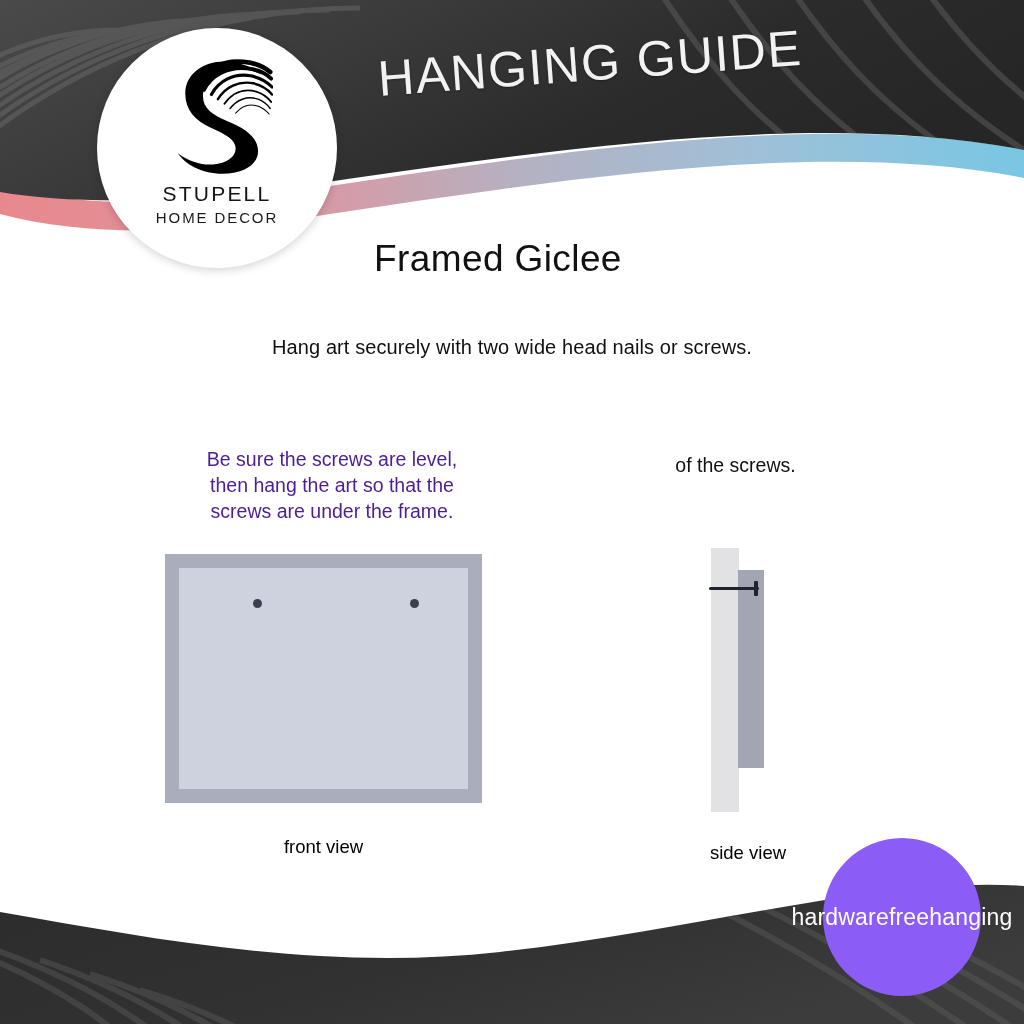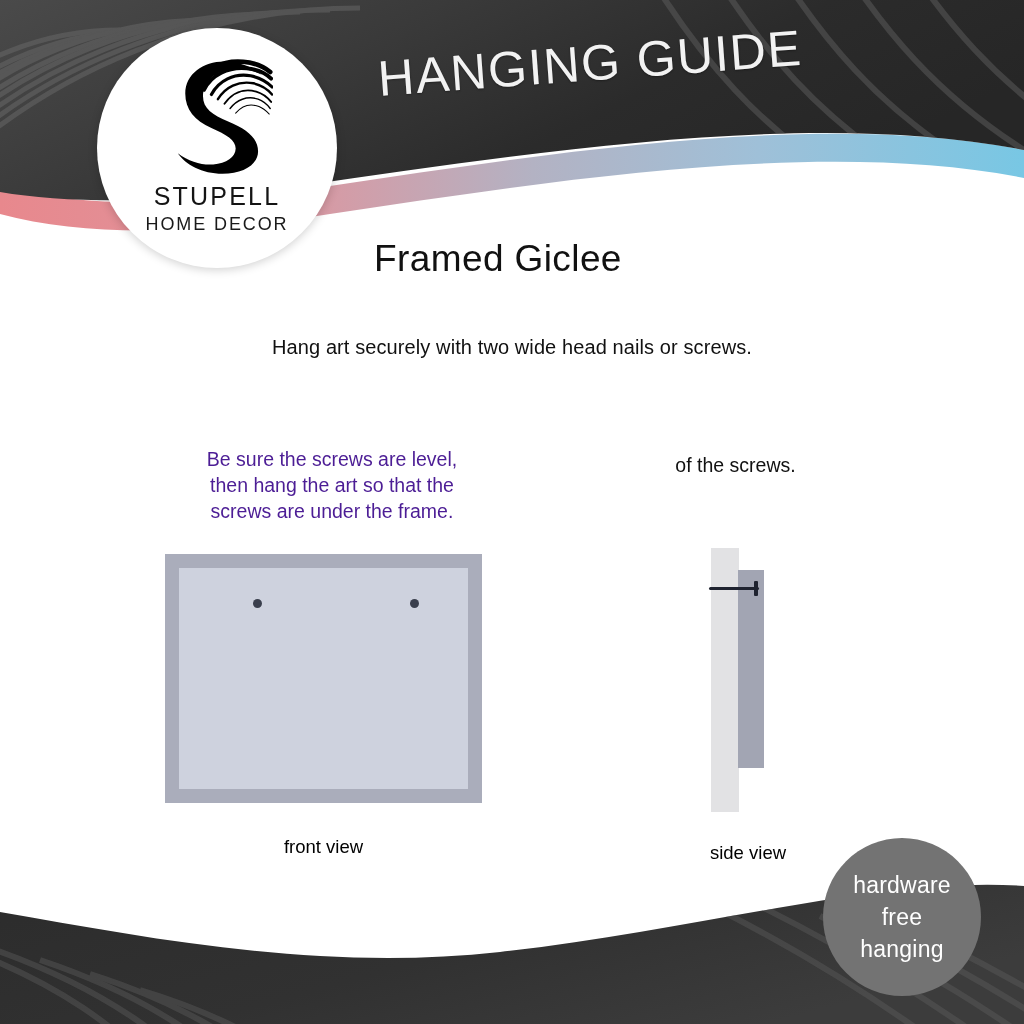--- a/index.html
+++ b/index.html
@@ -43,28 +43,28 @@
     justify-content: flex-start;
     z-index: 6;
   }
   .logo-mark {
     margin-top: 28px;
     width: 112px;
     height: 118px;
   }
   .logo-name {
     margin-top: 8px;
-    font-size: 25px;
+    font-size: 21px;
     letter-spacing: 2.2px;
     color: #141414;
     font-weight: 400;
   }
   .logo-sub {
     margin-top: 3px;
-    font-size: 18px;
+    font-size: 15px;
     letter-spacing: 1.9px;
     color: #1a1a1a;
     font-weight: 400;
   }
 
   
   .header-title {
     position: absolute;
     left: 376px;
     top: 50px;
@@ -213,23 +213,23 @@
   .view-label.side  { left: 668px; top: 842px; width: 160px; }
 
   
   .hardware-badge {
     position: absolute;
     left: 823px;
     top: 838px;
     width: 158px;
     height: 158px;
     border-radius: 50%;
-    background: #737373;
+    background: #8b5cf6;
     display: flex;
-    flex-direction: column;
+    flex-direction: row;
     align-items: center;
     justify-content: center;
     z-index: 7;
   }
   .hardware-badge span {
     display: block;
     color: #ffffff;
     font-size: 23px;
     line-height: 32px;
     text-align: center;

